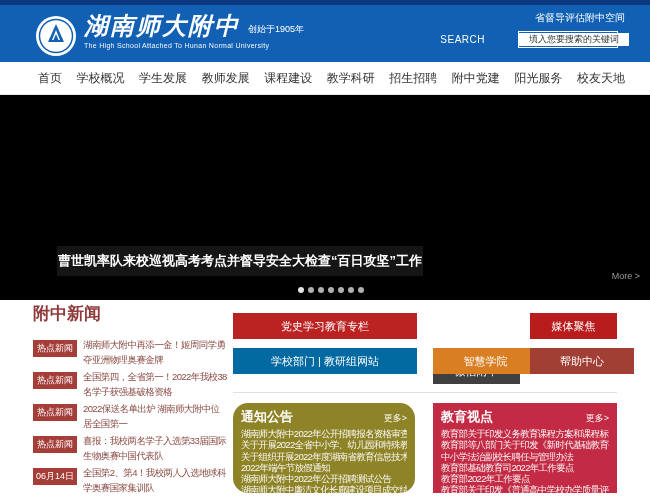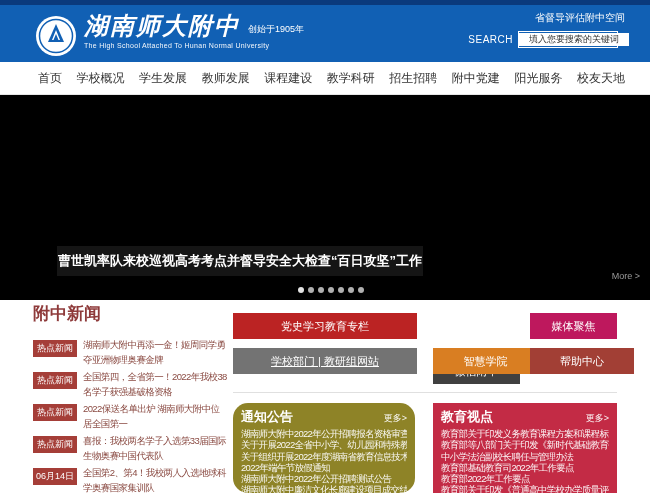--- a/index.html
+++ b/index.html
@@ -4,21 +4,21 @@
 <style>
   * { margin:0; padding:0; box-sizing:border-box; }
   html,body { background:#fff; }
   body { font-family:"Liberation Sans","DejaVu Sans",sans-serif; }
   #page { position:relative; width:650px; height:500px; overflow:hidden; background:#fff; margin:0 auto; }
 
   
   .topstrip { position:absolute; left:0; top:0; width:650px; height:5px; background:#0a3a7d; }
   .header { position:absolute; left:0; top:5px; width:650px; height:57px; background:#1160b4; }
   .topbar-link { position:absolute; top:6px; right:25px; color:#fff; font-size:10px; cursor:pointer; }
-  .search-row { position:absolute; top:26px; right:32px; display:flex; align-items:center; }
+  .search-row { position:absolute; top:26px; right:32px; display:flex; align-items:center;gap:28px; }
   .search-label { color:#fff; font-size:10px; margin-right:5px; letter-spacing:0.5px; }
   .search-box { width:100px; height:17px; border:1px solid #fff; background:transparent; display:flex; align-items:center; }
   .search-text { background:#fff; color:#333; font-size:9px; line-height:13px; padding:0 10px; white-space:nowrap; }
   .logo-wrap { position:absolute; left:36px; top:8px; display:flex; }
   .emblem { width:40px; height:40px; margin-top:3px; }
   .brand { margin-left:8px; color:#fff; }
   .brand-row { display:flex; align-items:flex-end; }
   .school-cn { font-family:"DejaVu Serif","Liberation Serif",serif; font-style:italic; font-weight:bold; font-size:24px; letter-spacing:2px; line-height:26px; }
   .founded { font-size:9px; margin-left:8px; margin-bottom:3px; }
   .school-en { font-size:7px; letter-spacing:0.3px; margin-top:3px; opacity:0.95; }
@@ -146,22 +146,22 @@
       <span class="news-text">全国第2、第4！我校两人入选地球科学奥赛国家集训队</span>
     </div>
     <div class="news-item">
 
       <span class="news-text">【湖南日报】29位！2022年湖南省保送生拟录取名单公示</span>
     </div>
   </div>
 
   <div class="btn b0" style="background-color: rgb(187, 35, 35);">党史学习教育专栏</div>
   <div class="btn b1" style="background-color: #404040; margin-top: 45px;">微信附中</div>
-  <div class="btn b2" style="background-color: #be185d;">媒体聚焦</div>
-  <div class="btn b3" style="background-color: #737373; text-decoration: underline;">学校部门 | 教研组网站</div>
+  <div class="btn b2" style="background-color: #b91c1c;">媒体聚焦</div>
+  <div class="btn b3" style="background-color: #0369a1;">学校部门 | 教研组网站</div>
   <div class="btn b4" style="background-color: rgb(217, 126, 34);">智慧学院</div>
   <div class="btn b5" style="background-color: rgb(162, 63, 53);">帮助中心</div>
 
   <div class="divider"></div>
 
   <div class="panel panel-notices" style="background-color: rgb(142, 131, 39); border-radius: 15px;">
     <div class="panel-head">
       <span class="panel-title">通知公告</span>
       <span class="panel-more">更多&gt;</span>
     </div>

